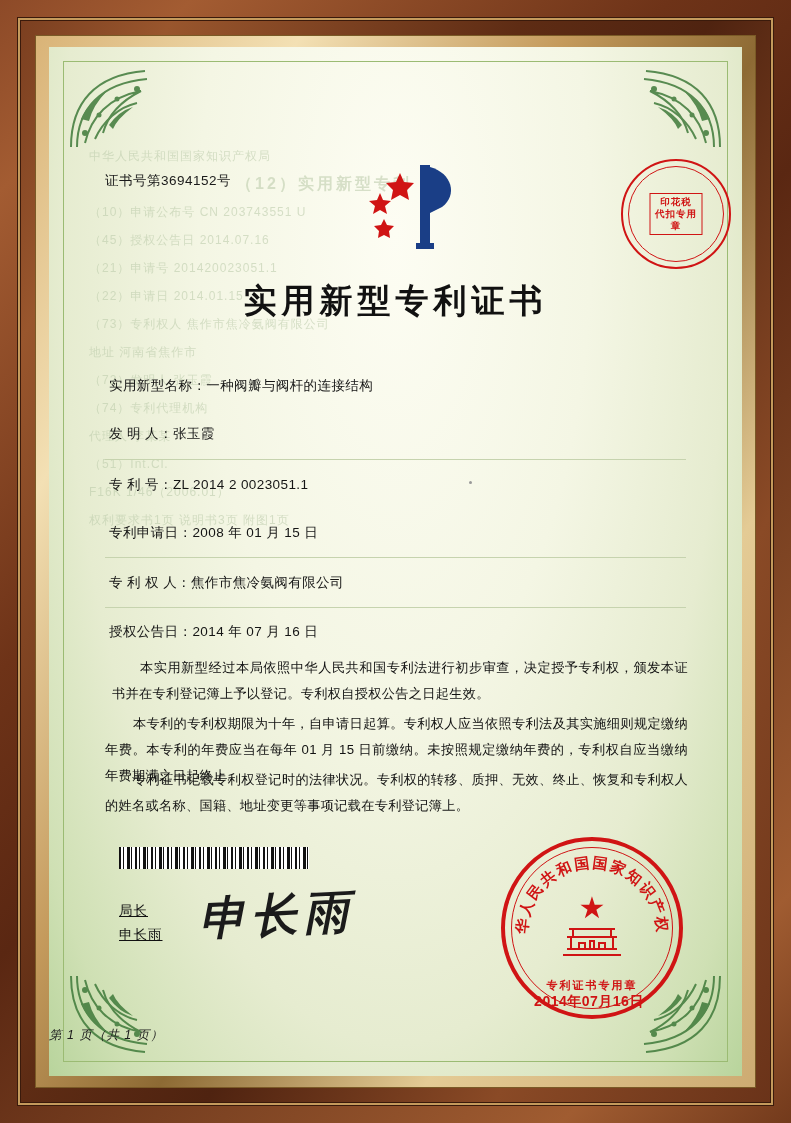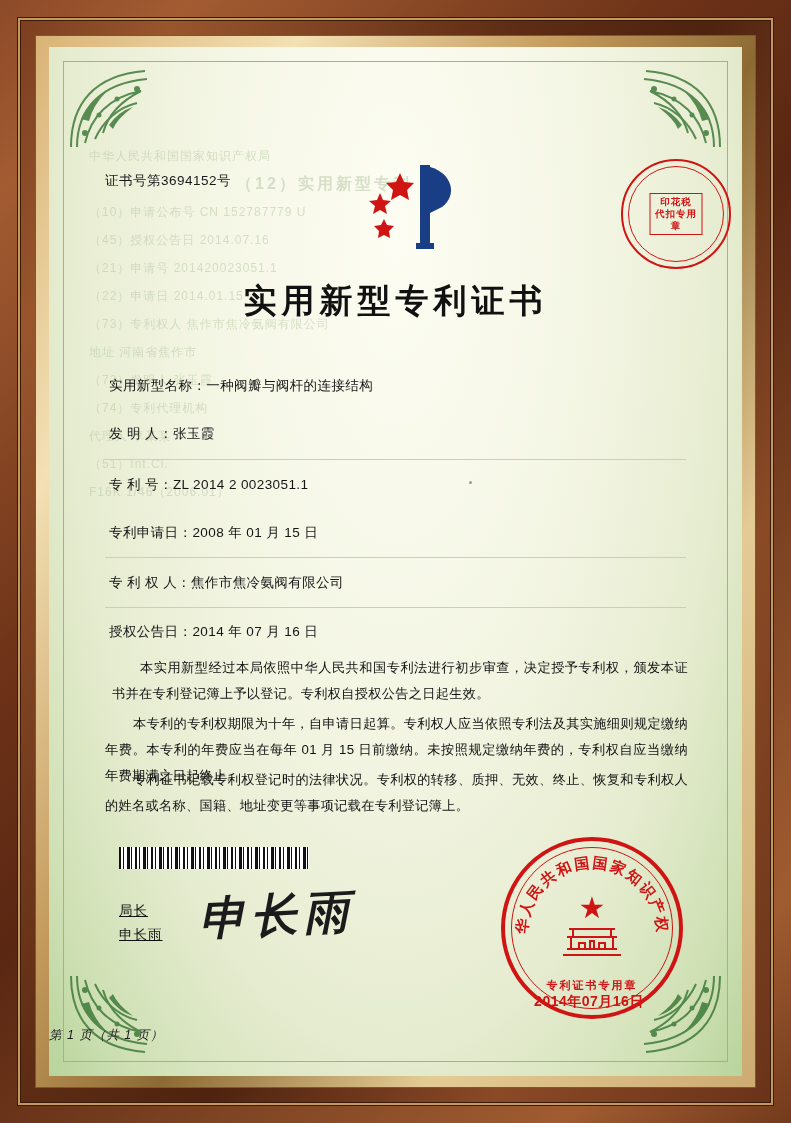--- a/index.html
+++ b/index.html
@@ -231,31 +231,32 @@
             <circle cx="72" cy="26" r="3"></circle>
           <path d="M44 62 q10 -14 24 -18 q-16 12 -20 22 z"></path>
           <path d="M16 56 q8 -18 26 -28 q-14 14 -18 30 z"></path>
         </g>
       </svg>
     </div>
 
     <div class="ghost">
       <div class="g-line">中华人民共和国国家知识产权局</div>
       <div class="g-title">（12）实用新型专利</div>
-      <div class="g-line">（10）申请公布号  CN 152787779 U</div>
+      <div class="g-line">（10）申请公布号  CN 203743551 U</div>
       <div class="g-line">（45）授权公告日  2014.07.16</div>
       <div class="g-line">（21）申请号  201420023051.1</div>
       <div class="g-line">（22）申请日  2014.01.15</div>
       <div class="g-line">（73）专利权人  焦作市焦冷氨阀有限公司</div>
       <div class="g-line">地址  河南省焦作市</div>
       <div class="g-line">（72）发明人  张玉霞</div>
       <div class="g-line">（74）专利代理机构</div>
       <div class="g-line">代理人  李某某</div>
       <div class="g-line">（51）Int.Cl.</div>
       <div class="g-line">F16K 1/46（2006.01）</div>
+      <div class="g-line">权利要求书1页  说明书3页  附图1页</div>
     </div>
 
     <div class="content">
 
       <div class="cert-no">证书号第3694152号</div>
 
       <div class="logo">
         <svg viewBox="0 0 120 96">
           <g fill="#d01414">
             <path d="M46 18 l4 9 10 1 -7 7 2 10 -9 -5 -9 5 2 -10 -7 -7 10 -1z"></path>

